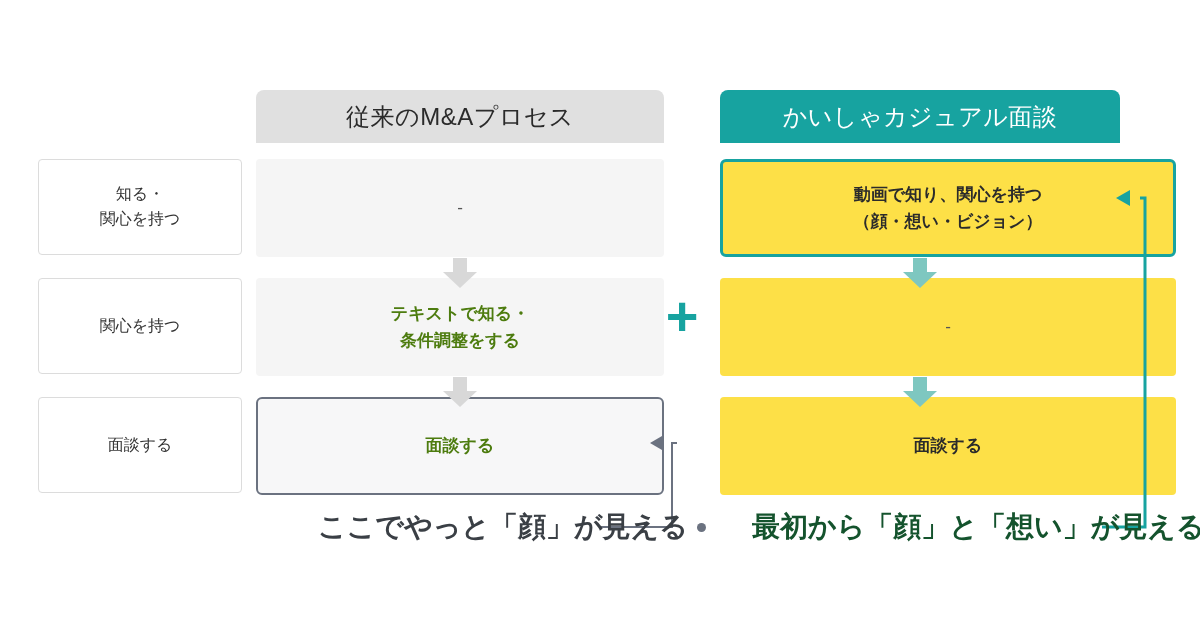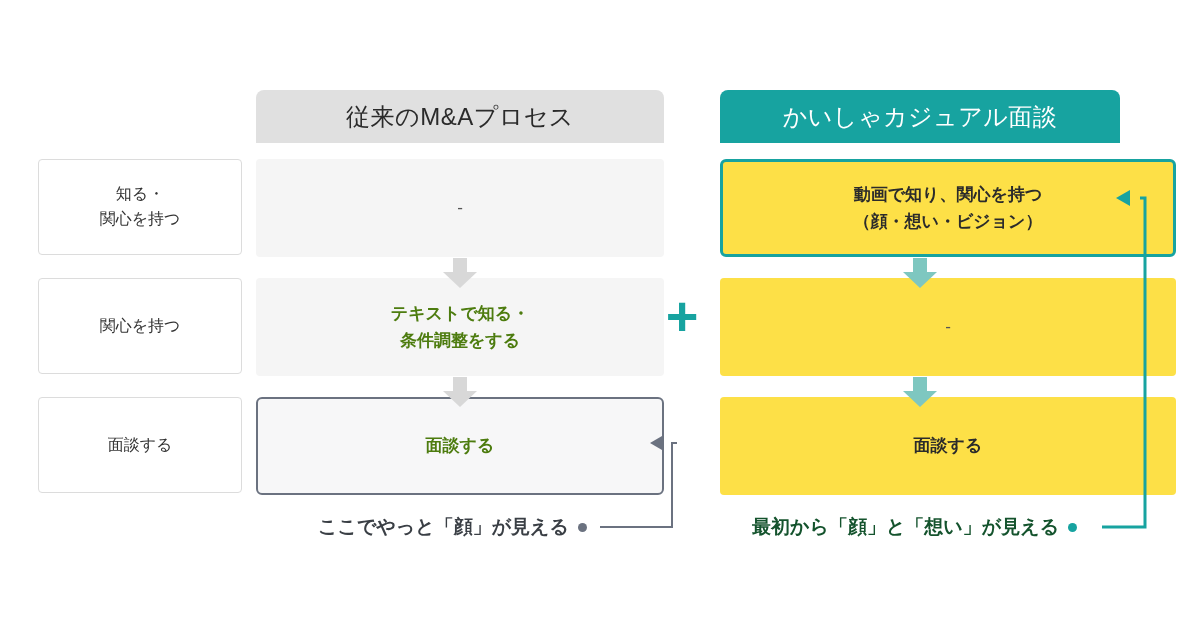--- a/index.html
+++ b/index.html
@@ -138,21 +138,21 @@
     font-weight: bold;
     line-height: 44px;
     text-align: center;
     user-select: none;
   }
 
   
   .annotation {
     display: flex;
     align-items: center;
-    font-size: 19px;
+    font-size: 28px;
     font-weight: bold;
     white-space: nowrap;
   }
   .annotation .dot {
     width: 9px; height: 9px;
     border-radius: 50%;
     margin-left: 9px;
     flex: none;
   }
   .ann-legacy {

